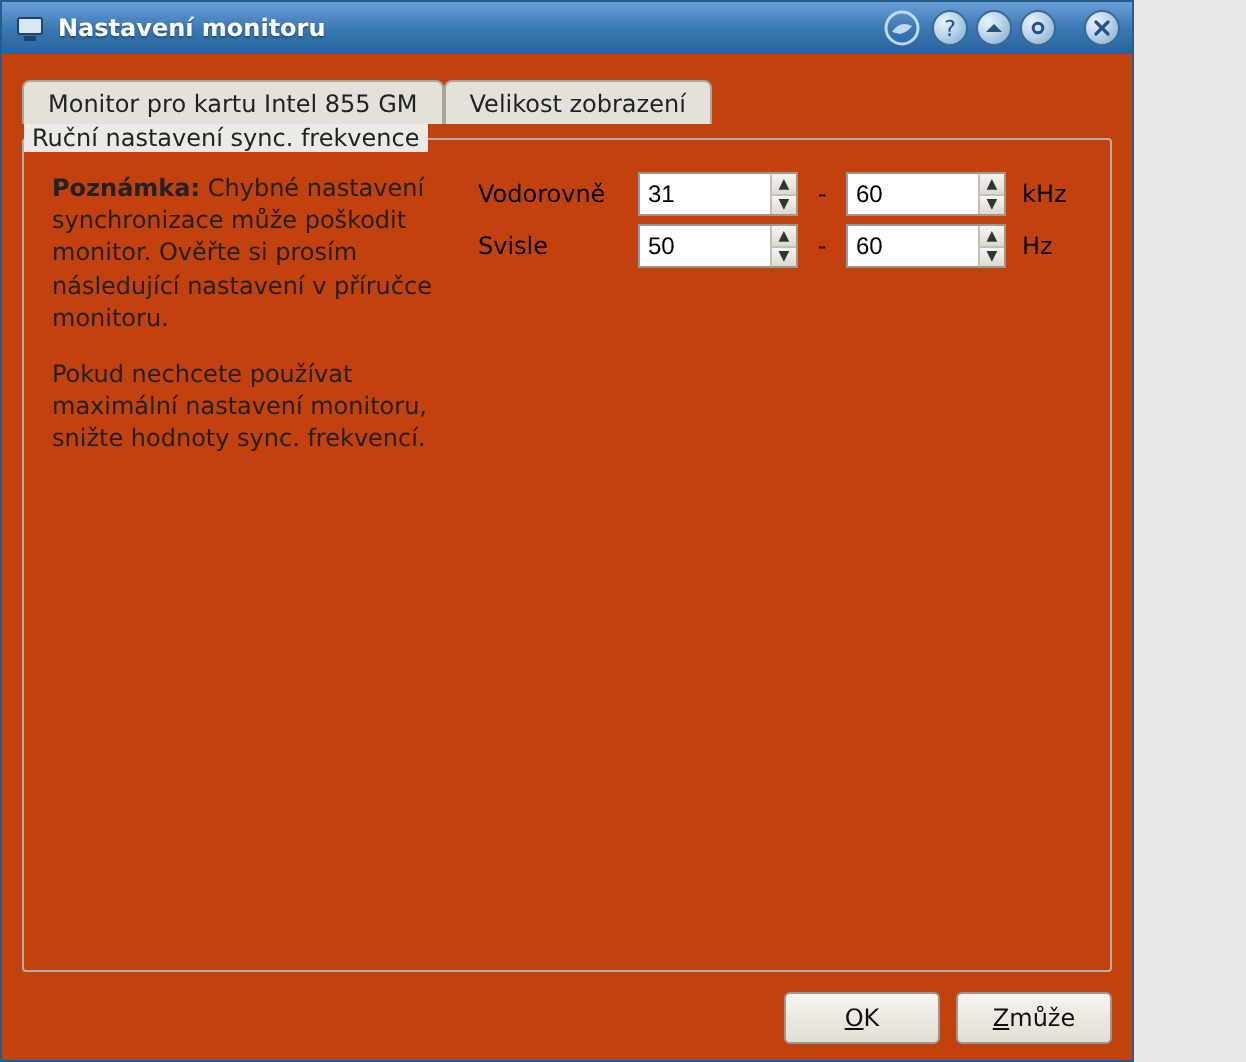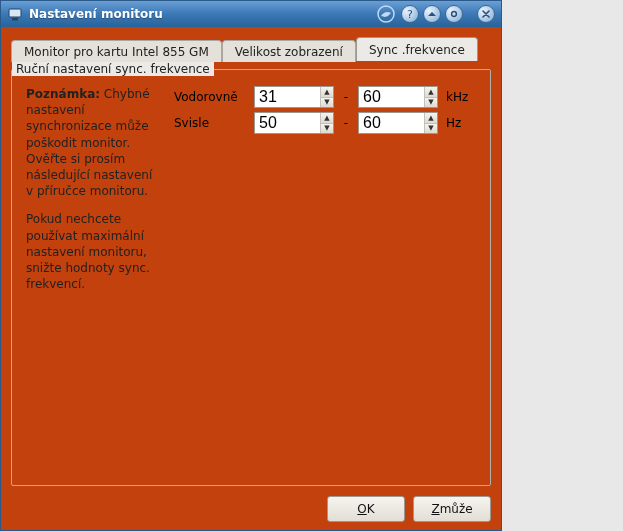--- a/index.html
+++ b/index.html
@@ -6,21 +6,21 @@
   body {
     margin: 0;
     font-family: "DejaVu Sans", "Liberation Sans", Arial, sans-serif;
     font-size: 12px;
     background: #e8e8e8;
     width: 623px;
     height: 531px;
     overflow: hidden;
   }
   .window {
-    width: 502px;
+    width: 567px;
     height: 531px;
     display: flex;
     flex-direction: column;
     border: 1px solid #2a5a8a;
   }
   .titlebar {
     height: 26px;
     background: linear-gradient(to bottom, #6b9fd4 0%, #3b78b6 50%, #286399 100%);
     color: #fff;
     display: flex;
@@ -139,21 +139,21 @@
     align-items: stretch;
     width: 80px;
     height: 22px;
     background: #fff;
     border: 1px solid #9b9891;
   }
   .spin input {
     border: none;
     width: 100%;
     padding: 2px 4px;
-    font-size: 16px;
+    font-size: 12px;
     outline: none;
     background: transparent;
   }
   .spin .arrows {
     width: 16px;
     display: flex;
     flex-direction: column;
     border-left: 1px solid #c3c0b9;
   }
   .spin .arrow {
@@ -221,21 +221,20 @@
         </span>
       </span>
     </div>
   </div>
 
   <div class="content">
 
     <div class="tabbar">
       <div class="tab">Monitor pro kartu Intel 855 GM</div>
       <div class="tab">Velikost zobrazení</div>
-      <div class="tab active">Sync .frekvence</div>
       <div class="tabline"></div>
     </div>
 
     <div class="pane">
       <div class="groupbox">
         <span class="legend">Ruční nastavení sync. frekvence</span>
 
         <div class="gridwrap">
           <div class="leftcol">
             <p>

